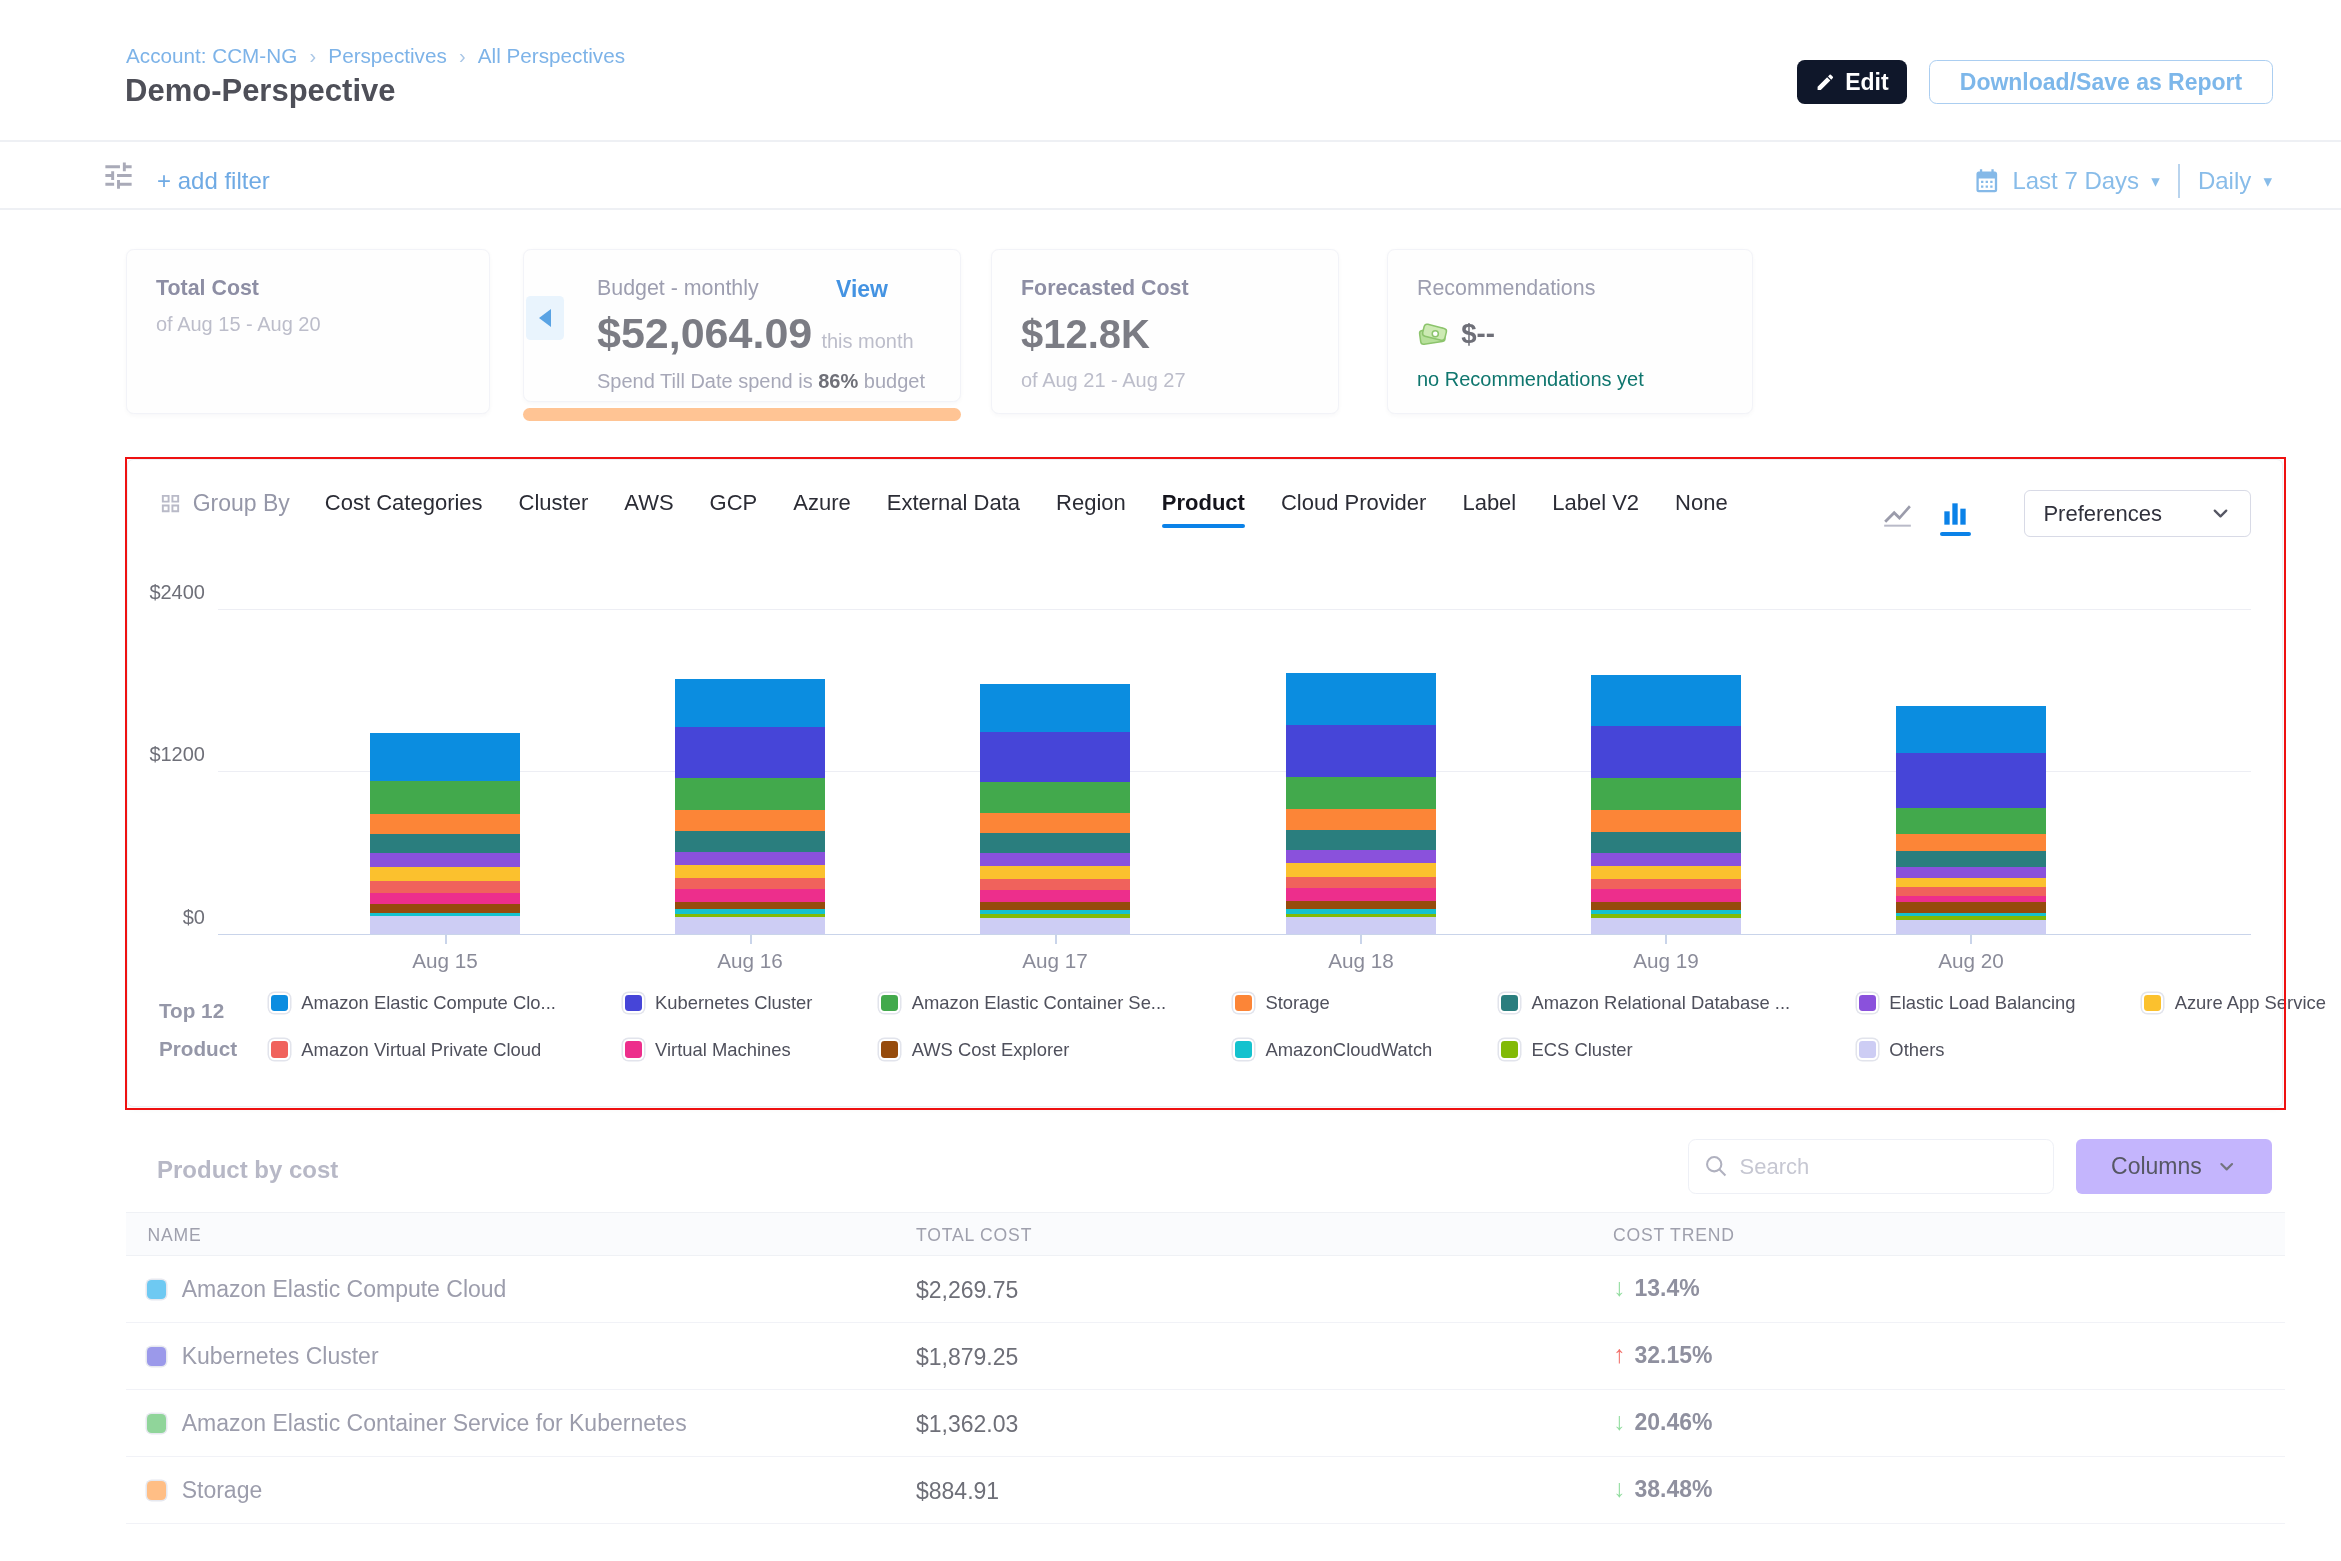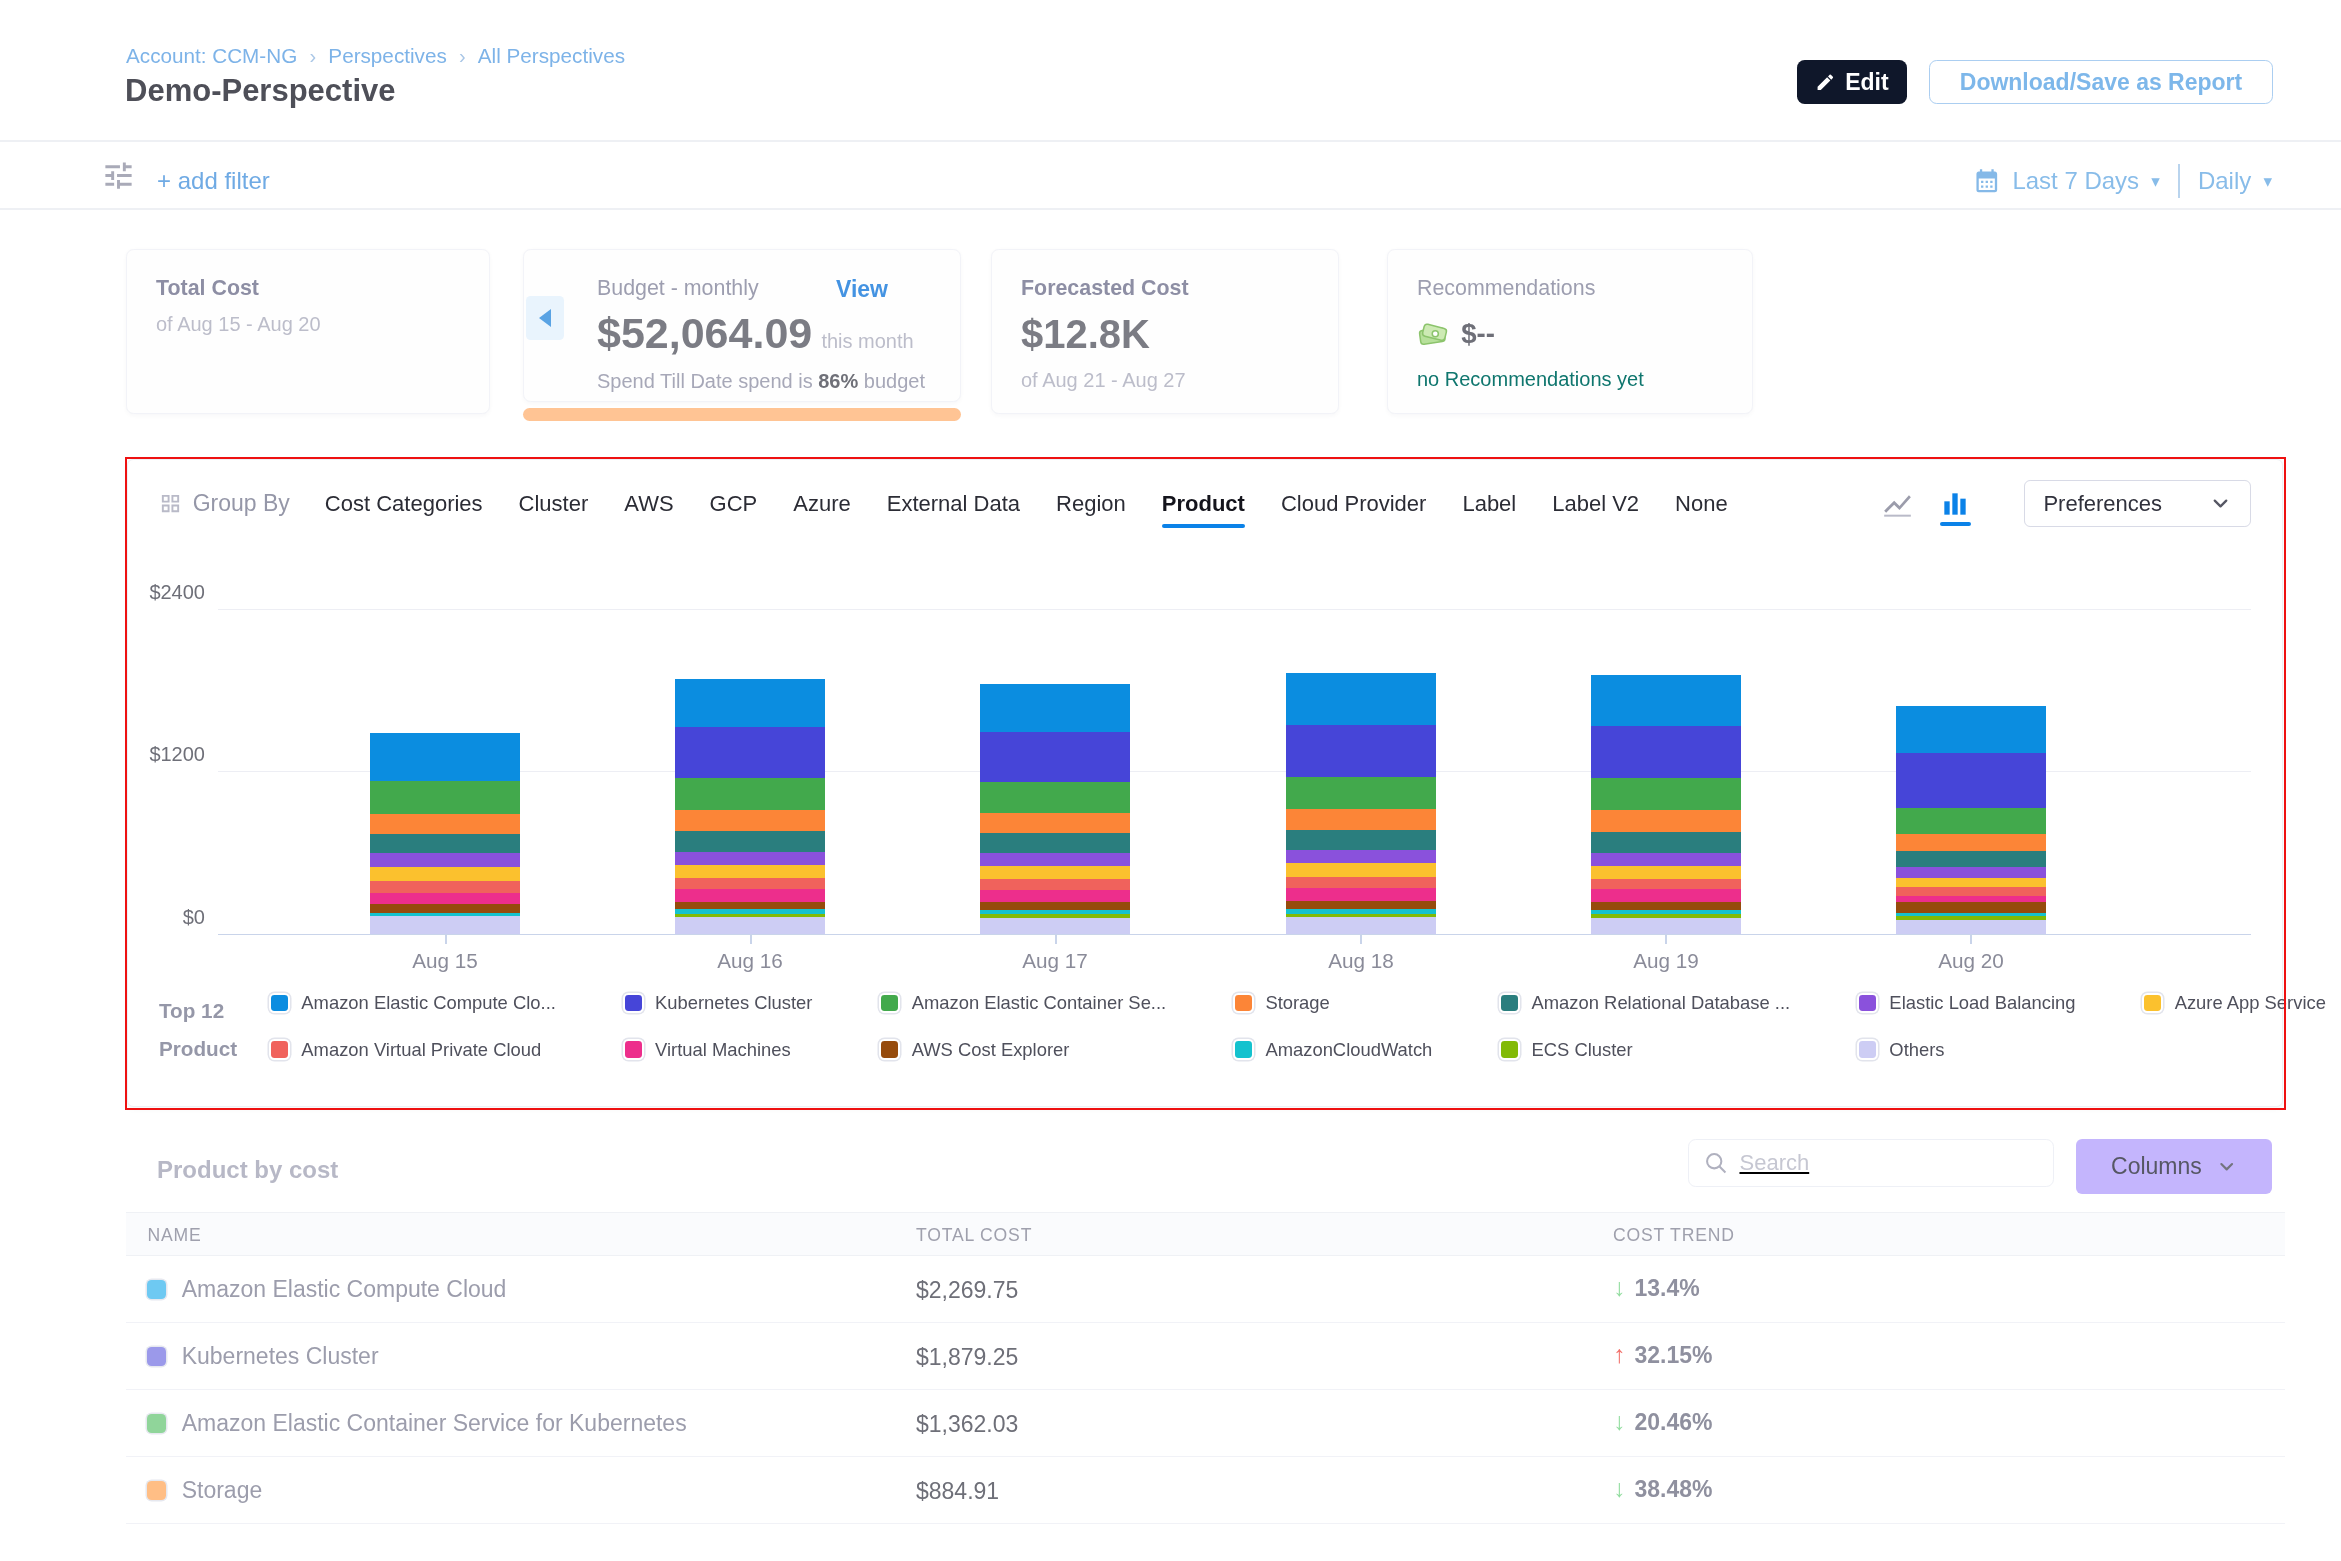--- a/index.html
+++ b/index.html
@@ -45,21 +45,21 @@
   .budget-bar { position:absolute; left:523px; top:408px; width:438px; height:13px; background:#ffc494; border-radius:6.9px; }
   .nav-arrow-btn { position:absolute; left:1.5px; top:46px; width:38px; height:44px; background:#e9f4fd; border-radius:4.6px; display:flex; align-items:center; justify-content:center; cursor:pointer; }
   .tri-left { width:0; height:0; border-top:9.2px solid transparent; border-bottom:9.2px solid transparent; border-right:12.2px solid #59a3e4; }
   .rec-row { display:flex; align-items:center; gap:12.2px; margin-top:17px; }
   .rec-value { font-size:27.6px; font-weight:bold; color:#6e6f78; }
   .rec-note { font-size:20px; color:#0f766e; margin-top:18.4px; }
 
   
   .annotation { position:absolute; left:125px; top:457px; width:2161px; height:653px; border:2.3px solid #ee1111; z-index:9; pointer-events:none; }
   .chart-card { position:absolute; left:127px; top:459px; width:2156px; height:648px; background:#fff; border:0.8px solid #eef0f5; border-radius:6.1px; box-shadow:0 1.5px 6.1px rgba(40,41,61,0.04); }
-  .gb-row { display:flex; align-items:center; padding:30px 31px 0 31px; height:57px; }
+  .gb-row { display:flex; align-items:flex-start; padding:30px 31px 0 31px; height:57px; }
   .gb-label { display:flex; align-items:center; gap:10.7px; font-size:23px; color:#9597a8; }
   .tabs { display:flex; gap:36px; margin-left:35px; }
   .tab { position:relative; font-size:22px; color:#2b2c35; cursor:pointer; white-space:nowrap; }
   .tab.active { font-weight:bold; color:#14141c; }
   .tab.active::after { content:""; position:absolute; left:0; right:0; bottom:-11.5px; height:3.8px; background:#0b82e8; border-radius:2.3px; }
   .chart-type-icons { margin-left:auto; display:flex; align-items:center; gap:23px; }
   .icon-btn { position:relative; cursor:pointer; display:flex; }
   .icon-btn.selected::after { content:""; position:absolute; left:1.5px; right:1.5px; bottom:-6.1px; height:3.8px; background:#0b82e8; border-radius:2.3px; }
   .pref-select { margin-left:29px; width:227px; height:47px; border:1.5px solid #d8dae6; border-radius:6.1px; background:#fff; display:flex; align-items:center; justify-content:space-between; padding:0 18.4px; font-size:22px; color:#30313c; cursor:pointer; }
 
@@ -77,21 +77,21 @@
   
   .legend { display:flex; align-items:flex-start; padding:57px 31px 0 31px; }
   .legend-title { width:98px; font-size:20.7px; font-weight:bold; color:#9597a8; line-height:1.85; }
   .legend-grid { display:grid; grid-template-columns:repeat(7, auto); column-gap:67px; row-gap:24.5px; margin-left:32px; }
   .li { display:flex; align-items:center; gap:11.5px; }
   .sw { width:20.7px; height:20.7px; border-radius:5.4px; border:2.3px solid #fff; box-shadow:0 0 0 1.5px #e2e4ec; }
   .li-label { font-size:18.4px; color:#4f505c; white-space:nowrap; }
 
   
   .tbl-title { position:absolute; left:157px; top:1156px; font-size:24px; font-weight:bold; color:#b7b8c6; }
-  .search-box { position:absolute; left:1688px; top:1139px; width:366px; height:48px; border:1.5px solid #eef0f6; border-radius:7.7px; display:flex; align-items:center; padding:0 15.3px; gap:10.7px; background:#fff;text-decoration:underline; }
+  .search-box { position:absolute; left:1688px; top:1139px; width:366px; height:55px; border:1.5px solid #eef0f6; border-radius:7.7px; display:flex; align-items:center; padding:0 15.3px; gap:10.7px; background:#fff; }
   .search-box input { border:none; outline:none; font-size:22px; color:#565764; width:100%; font-family:"Liberation Sans",sans-serif; }
   .search-box input::placeholder { color:#c6c7d2; }
   .columns-btn { position:absolute; left:2076px; top:1139px; width:196px; height:55px; background:#c4b5fd; border-radius:6.1px; display:flex; align-items:center; justify-content:center; gap:13.8px; font-size:23px; color:#565764; cursor:pointer; }
   .tbl { position:absolute; left:126px; top:1212px; width:2159px; }
   .tbl-head { position:relative; height:44px; background:#fafbfd; border-top:1.5px solid #eff1f5; border-bottom:1.5px solid #eff1f5; font-size:17.6px; color:#9fa0ad; letter-spacing:0.8px; }
   .th { position:absolute; top:12.2px; }
   .th-name { left:21.4px; } .th-cost { left:790px; } .th-trend { left:1487px; }
   .tbl-row { position:relative; height:67px; border-bottom:1.5px solid #f1f2f7; cursor:pointer; }
   .row-name { position:absolute; left:21.4px; top:20px; display:flex; align-items:center; gap:15.3px; font-size:23px; color:#9c9dac; }
   .row-sw { width:19px; height:19px; border-radius:4.6px; box-shadow:0 0 0 1.5px #e6e8ef; }

